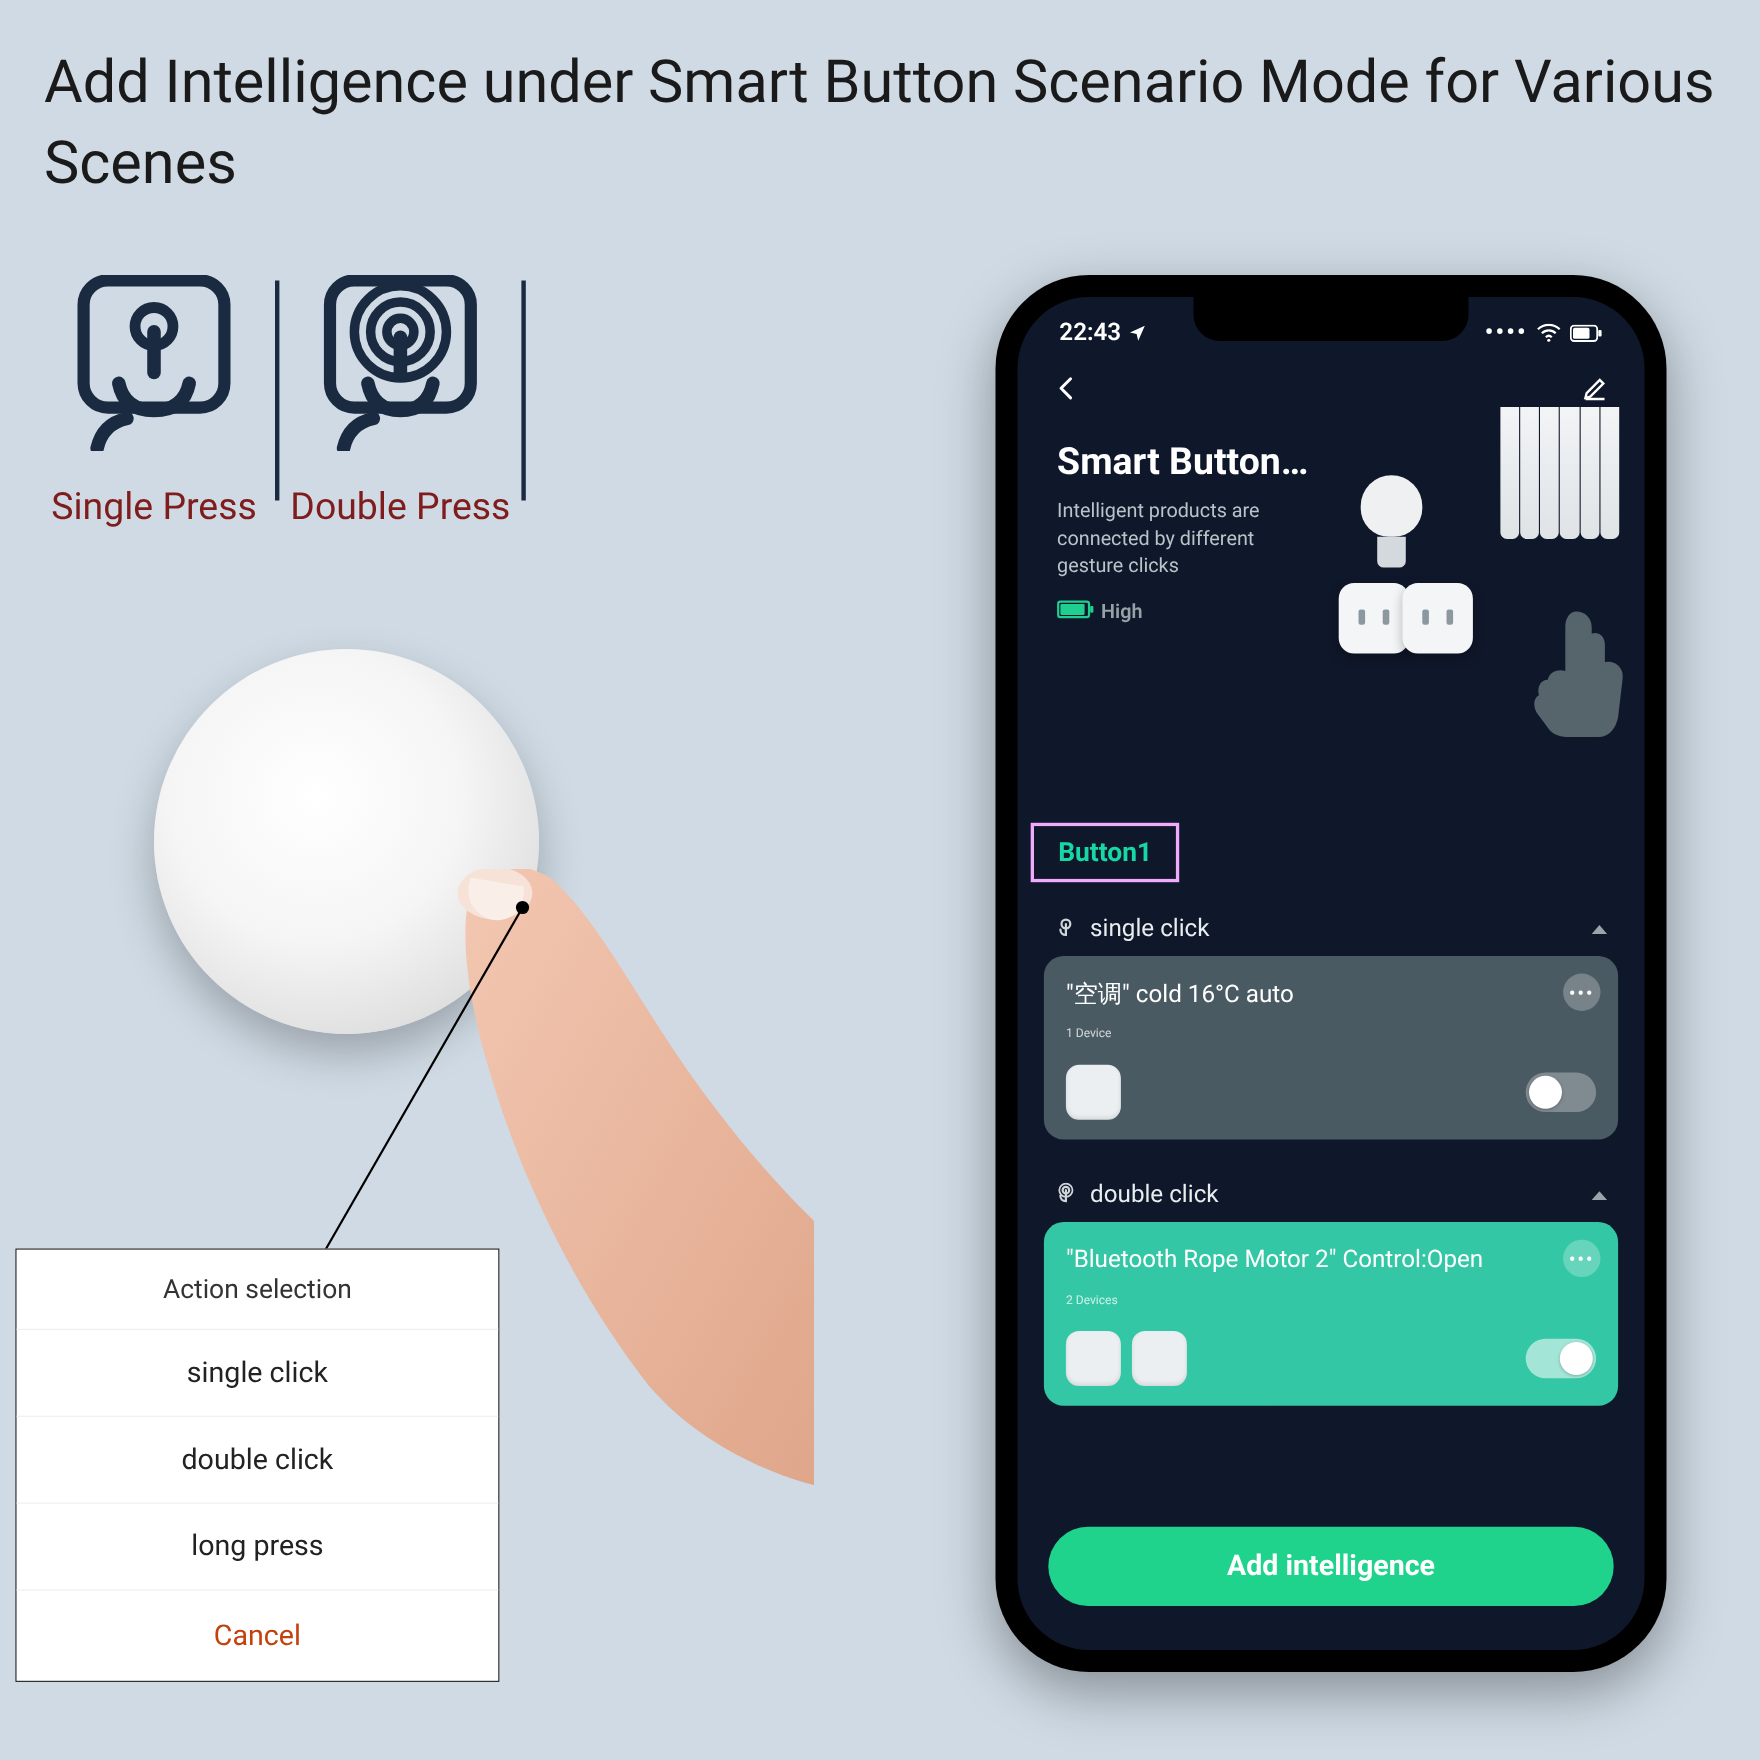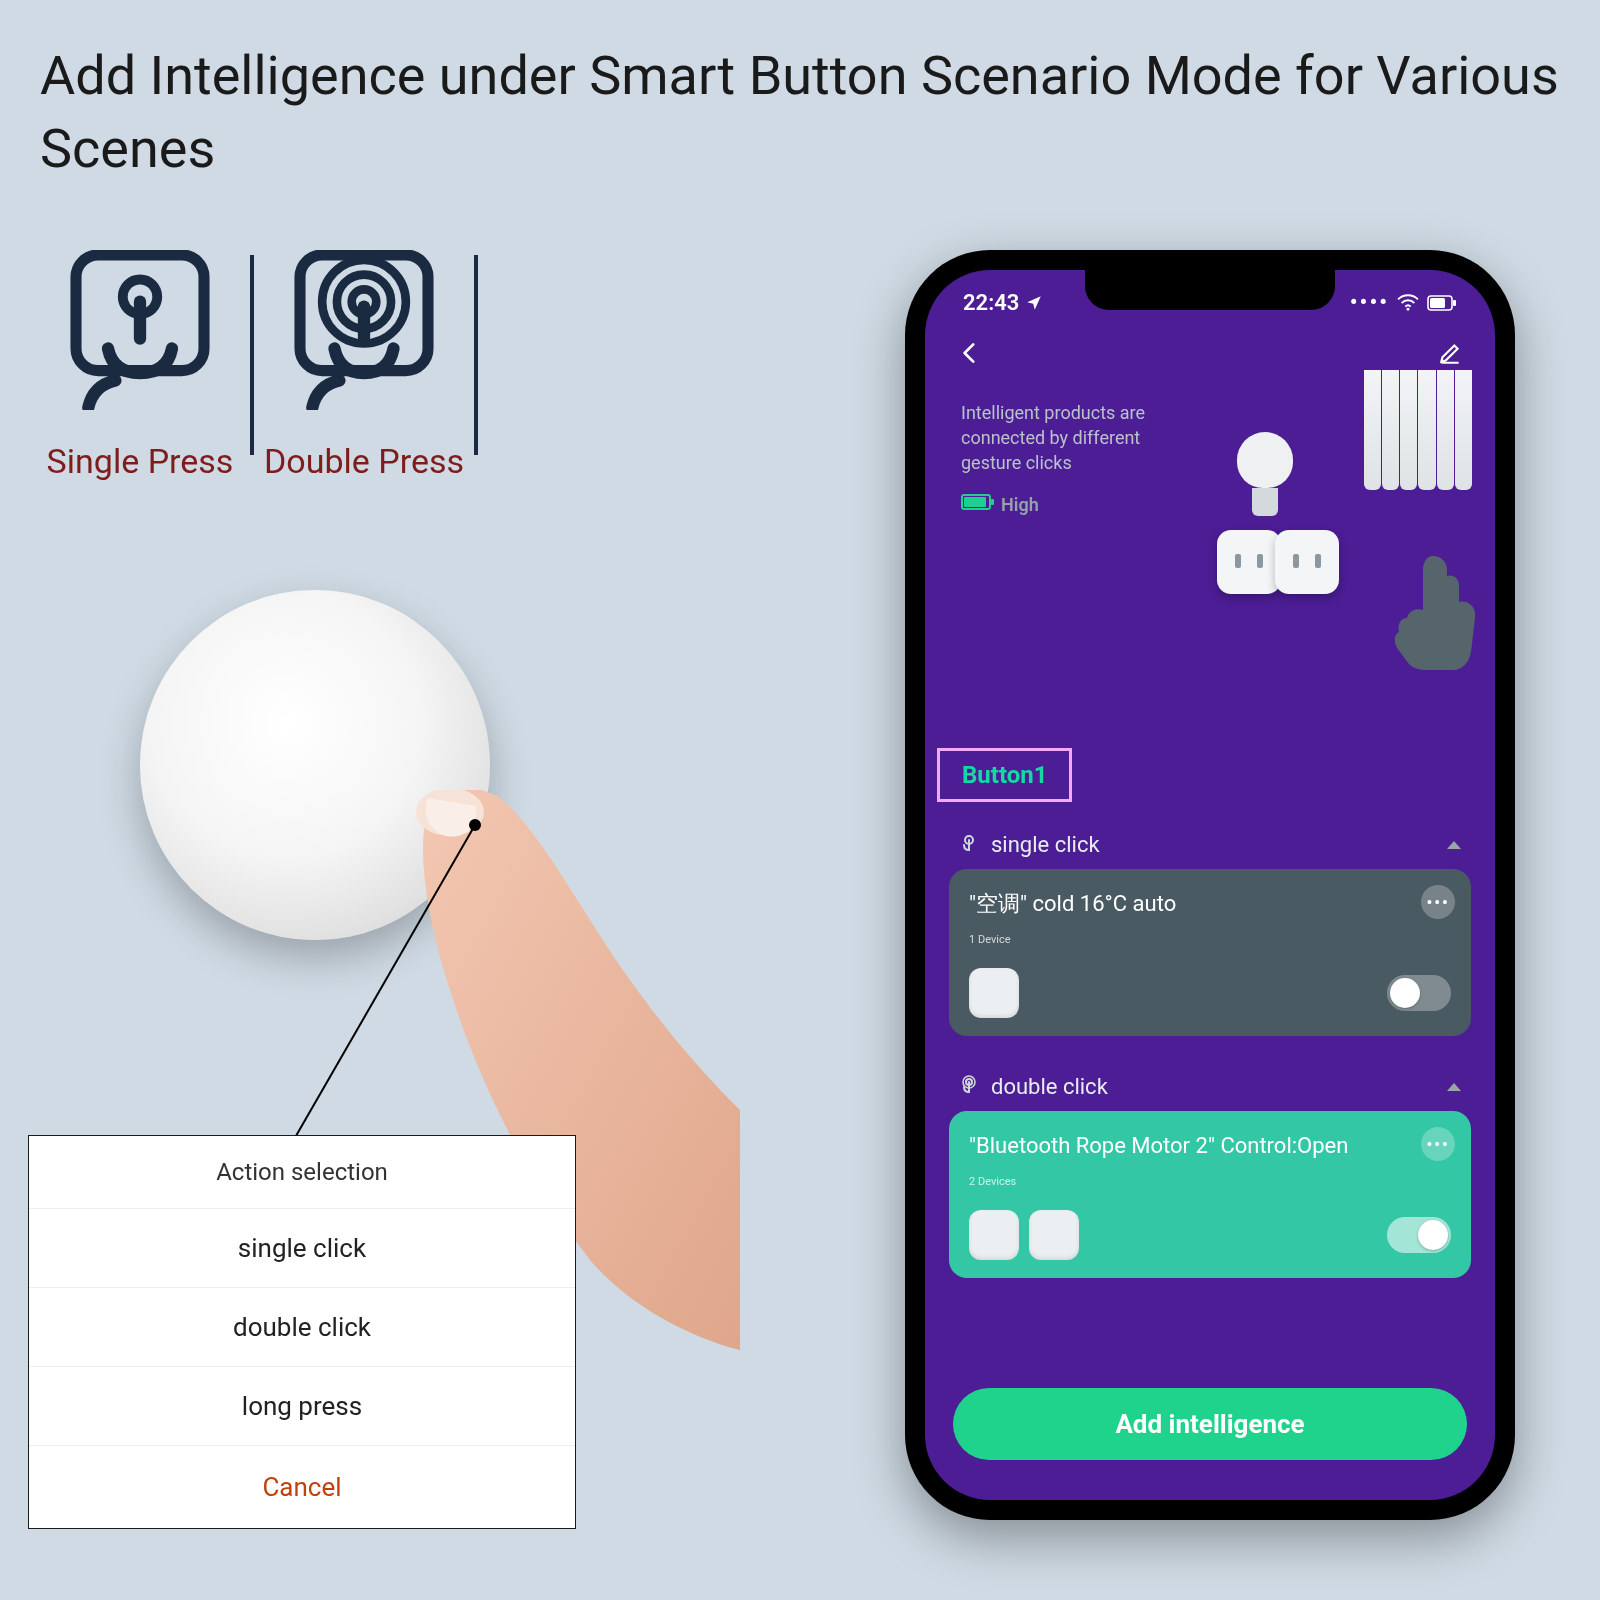--- a/index.html
+++ b/index.html
@@ -69,22 +69,22 @@
     position: absolute;
     top: 815px;
     left: 275px;
     width: 250px;
     height: 350px;
   }
   
   .action-popup {
     position: absolute;
     top: 1135px;
-    left: 28px;
-    width: 548px;
+    left: 14px;
+    width: 440px;
     border: 1.5px solid #1a1a1a;
     background: #fff;
     font-size: 26px;
   }
   .action-popup .ap-title {
     text-align: center;
     padding: 22px 0;
     color: #333;
     font-size: 24px;
   }
@@ -111,21 +111,21 @@
     height: 1270px;
     border-radius: 85px;
     background: #000;
     padding: 20px;
     box-shadow: 0 18px 50px rgba(0,0,0,0.35);
   }
   .screen {
     width: 100%;
     height: 100%;
     border-radius: 65px;
-    background: #4c1d95;
+    background: #0f172a;
     overflow: hidden;
     position: relative;
     color: #fff;
   }
   .notch {
     position: absolute;
     top: 0;
     left: 50%;
     transform: translateX(-50%);
     width: 250px;
@@ -401,20 +401,21 @@
       <svg width="26" height="26" viewBox="0 0 24 24">
           <path d="M15 4 L7 12 L15 20" fill="none" stroke="#fff" stroke-width="2.5" stroke-linecap="round" stroke-linejoin="round"></path>
         </svg>
       <svg width="26" height="26" viewBox="0 0 24 24">
           <path d="M4 20 L8 19 L19 8 L16 5 L5 16 Z" fill="none" stroke="#fff" stroke-width="2"></path>
           <path d="M4 21 L20 21" stroke="#fff" stroke-width="2"></path>
         </svg>
     </div>
 
     <div class="header-block">
+      <div class="hdr-title">Smart Button…</div>
       <div class="hdr-sub">Intelligent products are connected by different gesture clicks</div>
       <div class="battery-state">
         <span class="batt-icon">
             <span class="fill"></span>
           </span>
         <span class="batt-label">High</span>
       </div>
     </div>
 
     <div class="hero-decor">

